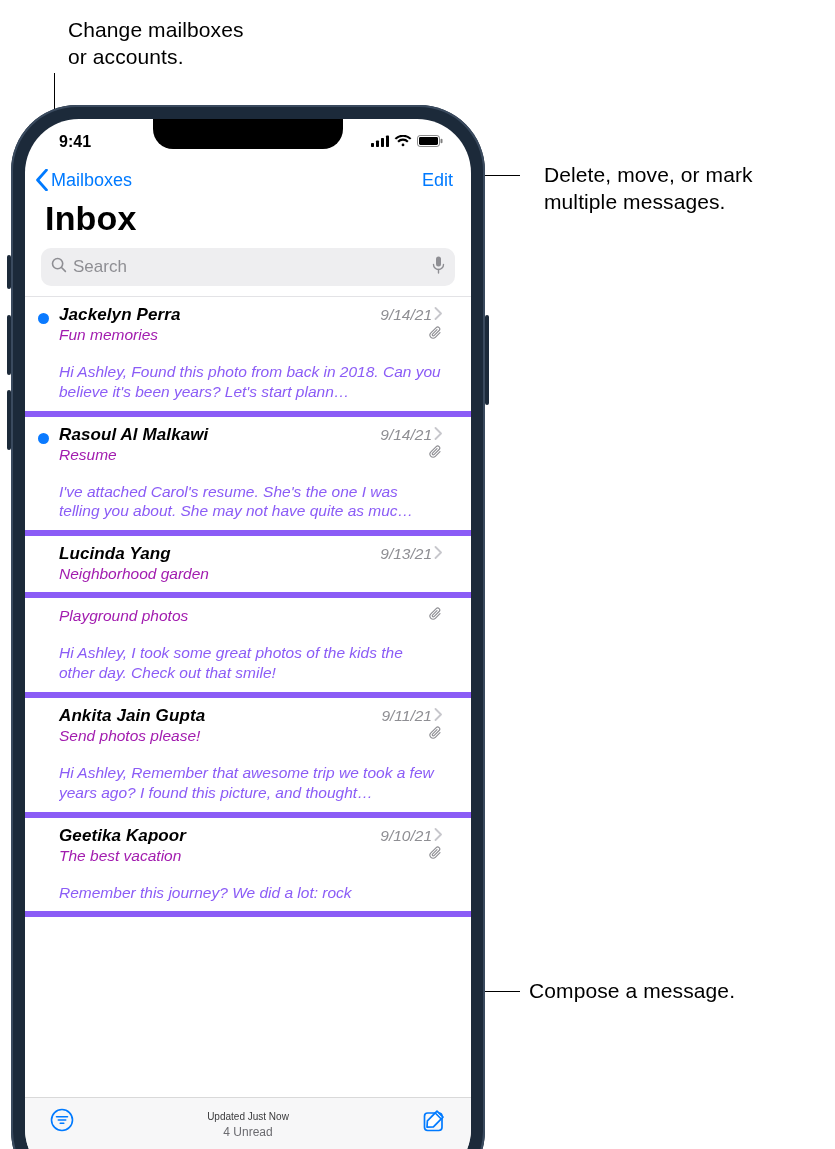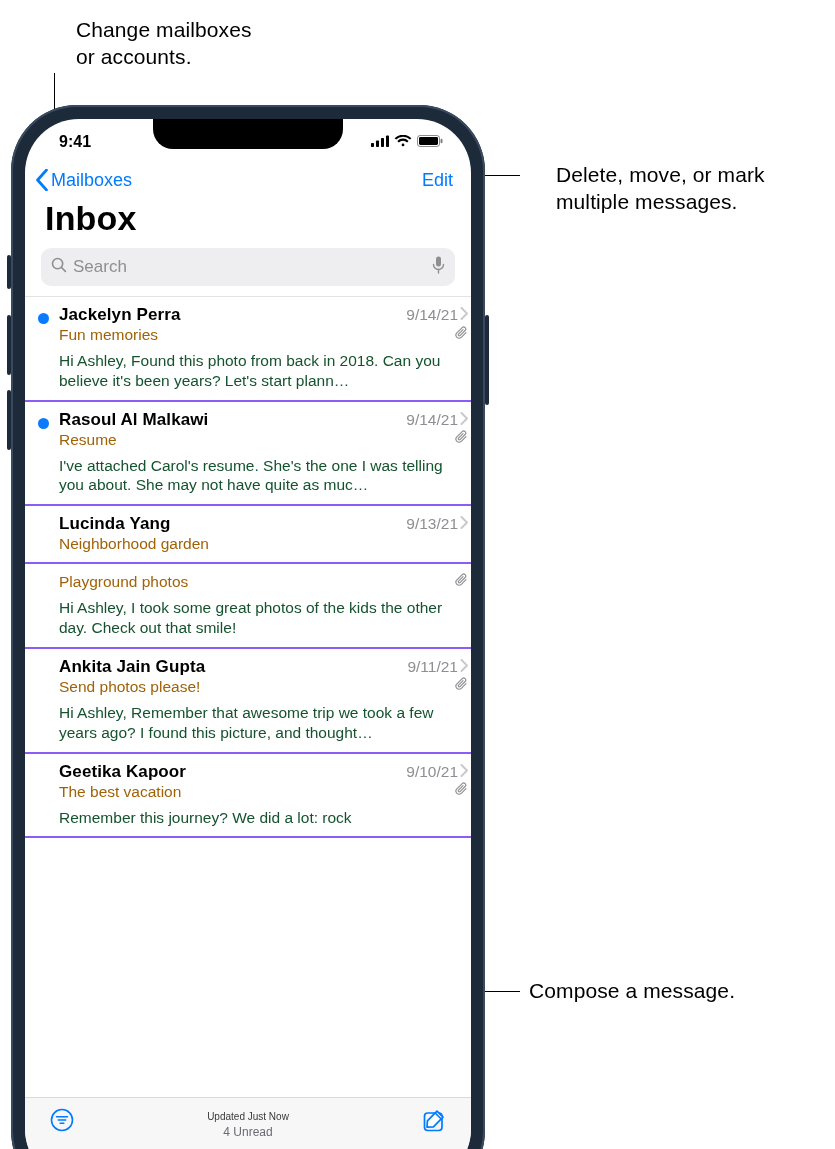--- a/index.html
+++ b/index.html
@@ -97,23 +97,24 @@
     align-items: center;
     padding: 12px 10px;
     color: #8e8e93;
     font-size: 17px;
     gap: 6px;
   }
   .search .sp { flex: 1; }
   
   .list { border-top: 1px solid #e3e3e6; }
   .row {
-    border-bottom: 2px solid #8b5cf6;
-    padding: 8px 3px 9px 34px;
+    border-bottom: 6px solid #8b5cf6;
+    padding: 8px 29px 9px 34px;
     position: relative;
+    font-style: italic;
   }
   .row .dot {
     position: absolute;
     left: 13px;
     top: 16px;
     width: 11px;
     height: 11px;
     background: #0a7aff;
     border-radius: 50%;
   }
@@ -123,27 +124,27 @@
     align-items: baseline;
   }
   .sender { font-size: 17px; font-weight: 600; letter-spacing: 0.1px; }
   .date-group { display: flex; align-items: center; gap: 2px; color: #8e8e93; font-size: 15.5px; }
   .chev-row { color: #c7c7cc; }
   .row-sub {
     display: flex;
     justify-content: space-between;
     align-items: center;
   }
-  .subject { font-size: 15.5px; color: #a16207; margin-top: 1px; }
+  .subject { font-size: 15.5px; color: #a21caf; margin-top: 1px; }
   .clip { color: #8e8e93; }
   .preview {
     font-size: 15.5px;
     line-height: 1.28;
-    color: #14532d;
-    margin-top: 7px;
+    color: #8b5cf6;
+    margin-top: 18px;
     max-height: 40px;
     overflow: hidden;
   }
   
   .toolbar {
     position: absolute;
     bottom: 0;
     left: 0;
     right: 0;
     height: 86px;
@@ -175,25 +176,25 @@
   }
   .fadecut {
     position:absolute; left:0; right:0; bottom:86px; height:18px;
     background: linear-gradient(to bottom, rgba(255,255,255,0), #fff);
     pointer-events:none;
   }
 </style>
 </head>
 <body>
 
-<div class="callout" style="left:76px; top:17px; white-space:pre;">Change mailboxes
+<div class="callout" style="left:68px; top:17px; white-space:pre;">Change mailboxes
 or accounts.</div>
 <div class="callout-line" style="left:54px; top:73px; width:1px; height:110px;"></div>
 
-<div class="callout" style="left:556px; top:162px; white-space:pre;">Delete, move, or mark
+<div class="callout" style="left:544px; top:162px; white-space:pre;">Delete, move, or mark
 multiple messages.</div>
 <div class="callout-line" style="left:455px; top:175px; width:65px; height:1px;"></div>
 
 <div class="callout" style="left:529px; top:978px;">Compose a message.</div>
 <div class="callout-line" style="left:452px; top:991px; width:68px; height:1px;"></div>
 
 <div class="callout" style="left:76px; top:1103px;">Filter messages.</div>
 <div class="callout-line" style="left:63px; top:1007px; width:1px; height:88px;"></div>
 
 <div class="phone">

